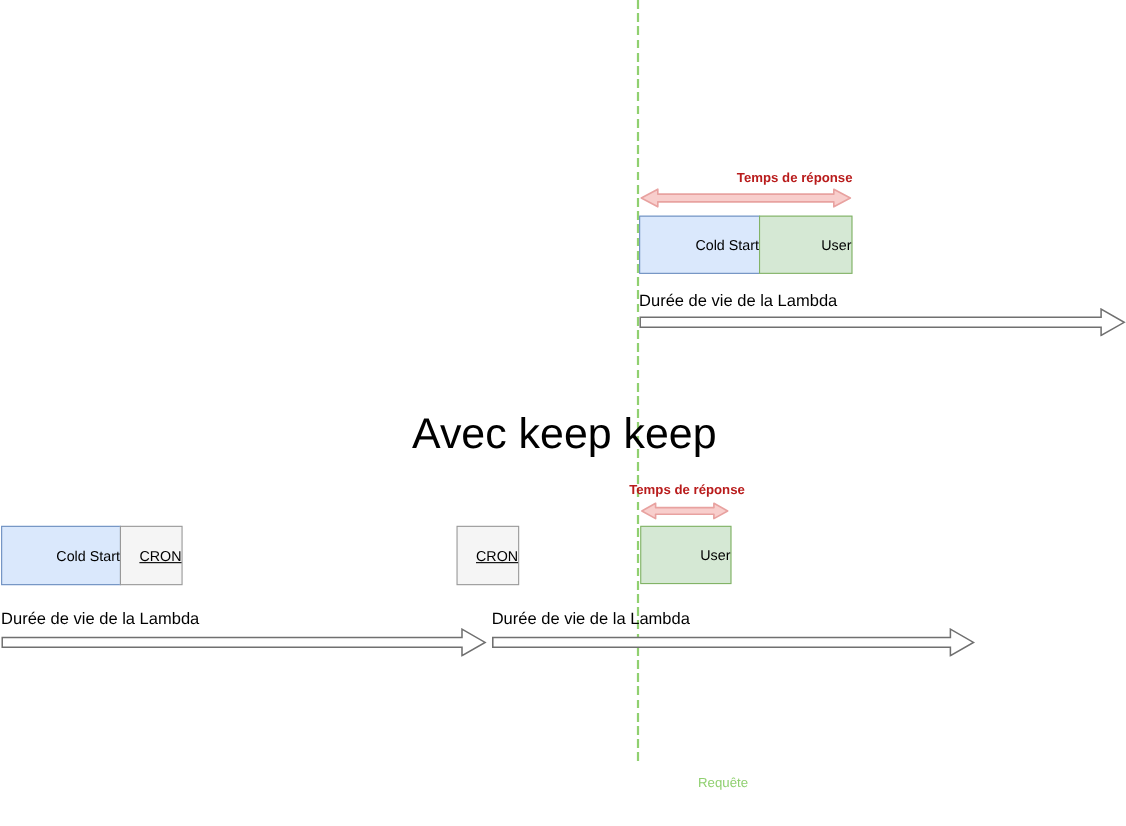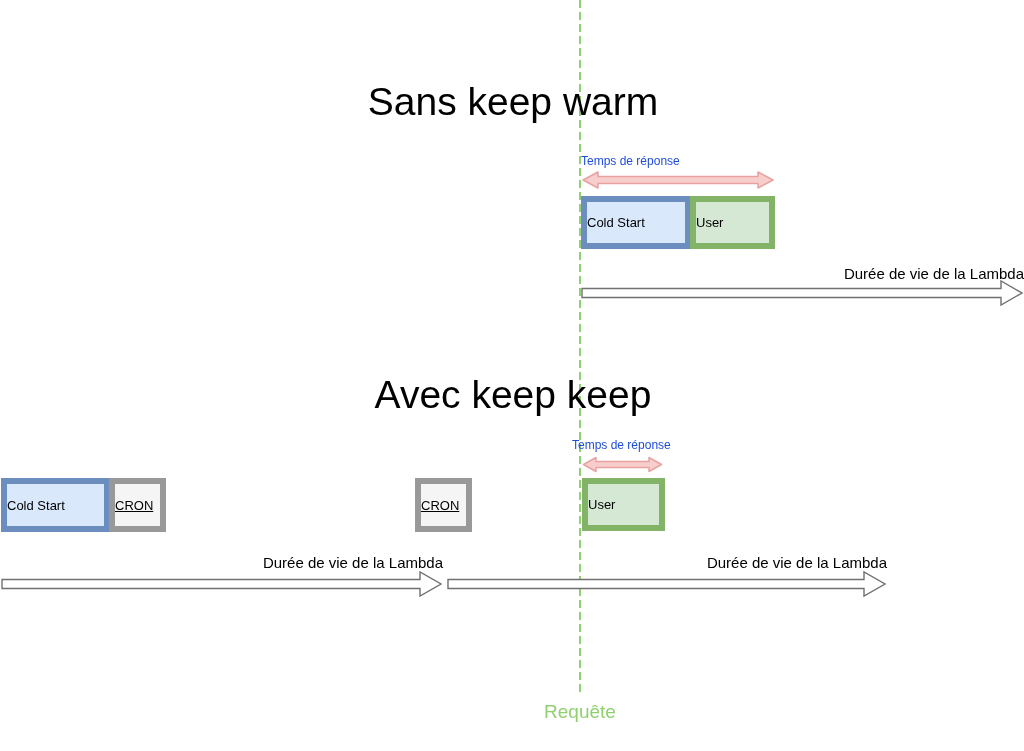--- a/index.html
+++ b/index.html
@@ -18,39 +18,40 @@
   .section-title {
     font-size: 39px;
     line-height: 44px;
     text-align: center;
     color: #000000;
     white-space: nowrap;
   }
 
   .small-label {
     font-size: 12px;
-    text-align: left;
-    color: #1d4ed8;
+    text-align: right;
+    color: #b91c1c;
     white-space: nowrap;
+    font-weight: bold;
   }
   .mid-label {
     font-size: 15px;
-    text-align: right;
+    text-align: left;
     color: #000000;
     white-space: nowrap;
   }
 
   .box {
     box-sizing: border-box;
     display: flex;
     align-items: center;
-    justify-content: flex-start;
+    justify-content: flex-end;
     font-size: 13px;
     text-align: center;
-    border: 6px solid #22c55e;
+    border: 1px solid #22c55e;
   }
   .box.cold { background: var(--cold-start-fill); border-color: var(--cold-start-border); }
   .box.user { background: var(--user-fill); border-color: var(--user-border); }
   .box.cron { background: var(--cron-fill); border-color: var(--cron-border); text-decoration: underline; }
 
   .resp-arrow polygon {
     fill: var(--response-arrow-fill);
     stroke: var(--response-arrow-border);
     stroke-width: 1.5;
     stroke-linejoin: round;
@@ -65,34 +66,33 @@
   .dashed-vline {
     width: 2px;
     background: repeating-linear-gradient(
       to bottom,
       var(--request-green) 0px, var(--request-green) 8px,
       transparent 8px, transparent 12px
     );
   }
 
   .request-label {
-    font-size: 19px;
+    font-size: 12px;
     line-height: 19px;
-    text-align: center;
+    text-align: right;
     color: var(--request-green);
   }
 </style>
 </head>
 <body>
 
 <div class="stage">
 
   <div class="abs dashed-vline" style="left:579px; top:0; height:693px;"></div>
 
-  <div class="abs section-title" style="left:260px; top:80px; width:506px;">Sans keep warm</div>
 
   <div class="abs small-label" style="left:581px; top:154px; width:194px;">Temps de réponse</div>
 
   <svg class="abs resp-arrow" style="left:581px; top:170px;" width="194" height="20" viewBox="0 0 194 20">
     <polygon points="2,10 17,2 17,6.5 177,6.5 177,2 192,10 177,18 177,13.5 17,13.5 17,18"></polygon>
   </svg>
 
   <div class="abs box cold" style="left:581px; top:196px; width:110px; height:53px;">
     <span>Cold Start</span>
   </div>

